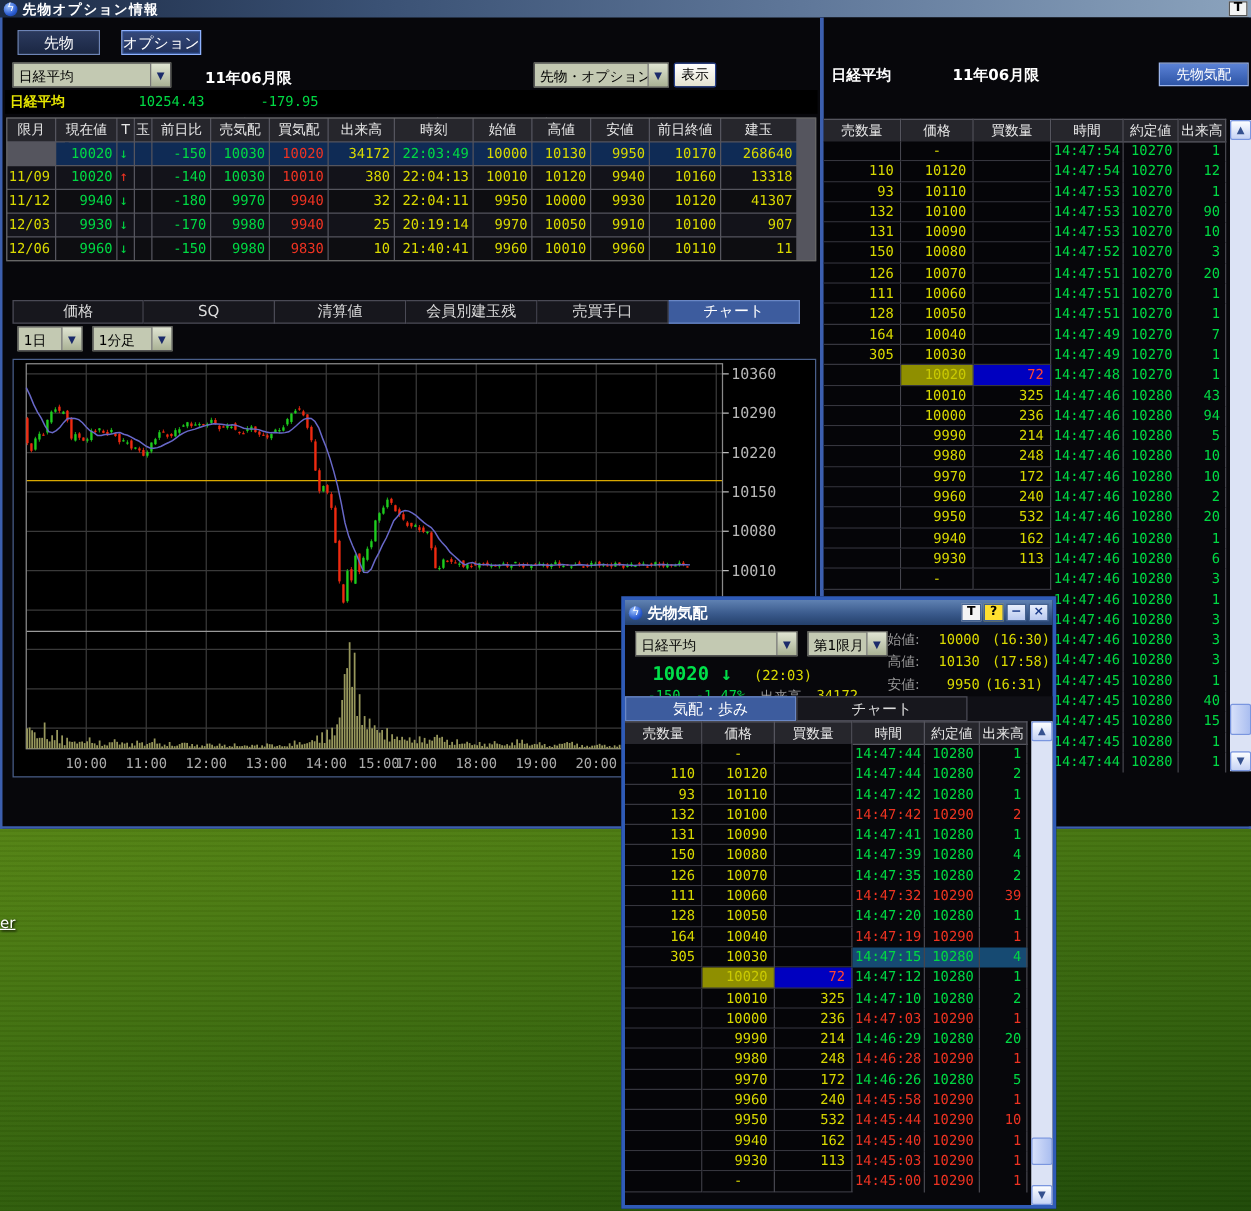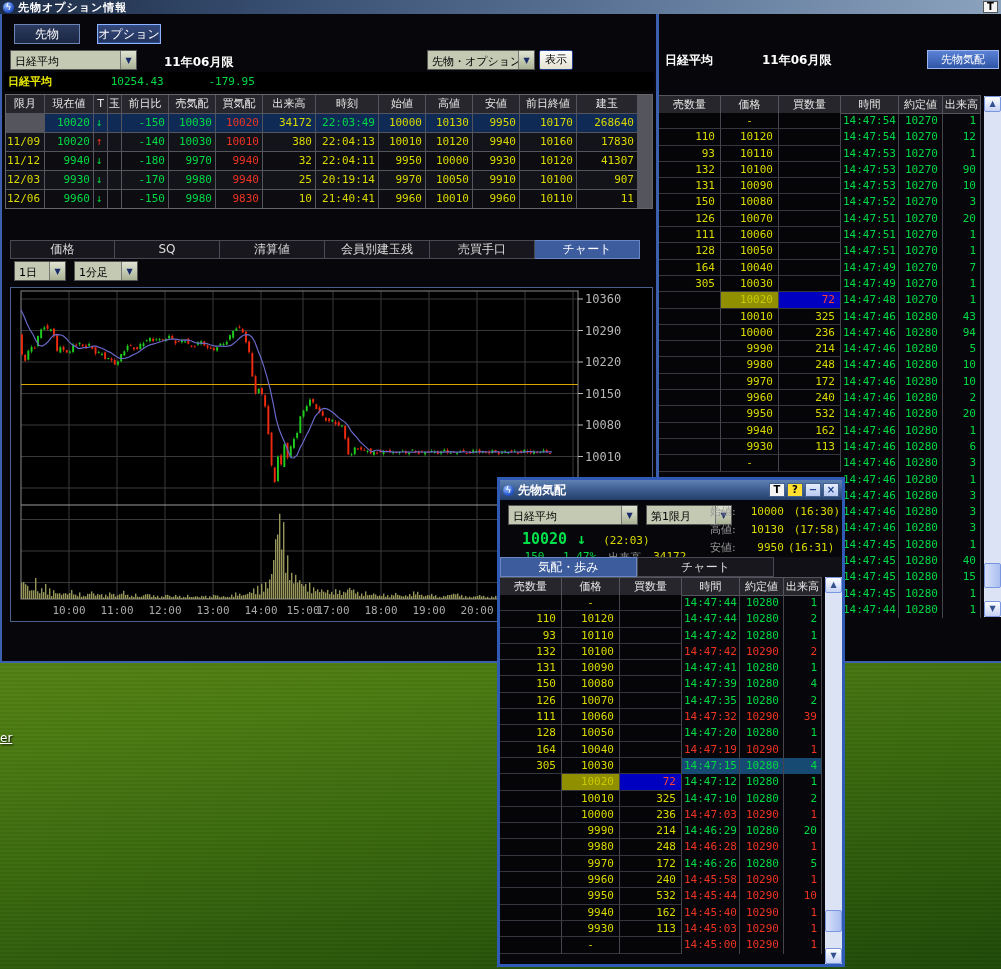--- a/index.html
+++ b/index.html
@@ -196,21 +196,21 @@
       <div class="c  r2"></div>
       <div class="c grn r2">-140</div>
       <div class="c grn r2">10030</div>
       <div class="c red r2">10010</div>
       <div class="c yel r2">380</div>
       <div class="c yel r2">22:04:13</div>
       <div class="c yel r2">10010</div>
       <div class="c yel r2">10120</div>
       <div class="c yel r2">9940</div>
       <div class="c yel r2">10160</div>
-      <div class="c yel r2">17830</div>
+      <div class="c yel r2">13318</div>
       <div class="c yel" style="text-align: center;">11/12</div>
       <div class="c grn">9940</div>
       <div class="c grn" style="text-align: center;">↓</div>
       <div class="c "></div>
       <div class="c grn">-180</div>
       <div class="c grn">9970</div>
       <div class="c red">9940</div>
       <div class="c yel">32</div>
       <div class="c yel">22:04:11</div>
       <div class="c yel">9950</div>
@@ -1121,21 +1121,21 @@
     <span class="pbtn w">T</span>
     <span class="pbtn y">?</span>
     <span class="pbtn b">−</span>
     <span class="pbtn b">×</span>
   </div>
 
   <div class="xpdrop" style="left:8px;top:25px;width:130px;">
     <span class="dtext">日経平均</span>
     <span class="darr">▼</span>
   </div>
-  <div class="xpdrop" style="left:146px;top:25px;width:86px;">
+  <div class="xpdrop" style="left:146px;top:25px;width:64px;">
     <span class="dtext">第1限月</span>
     <span class="darr">▼</span>
   </div>
 
   <div style="position:absolute;left:22px;top:50px;">
     <span class="bigpx">10020</span>
     <span class="bigpx" style="margin-left:6px;">↓</span>
     <span class="iyv" style="margin-left:14px;">(22:03)</span>
   </div>
   <div style="position:absolute;left:18px;top:70px;display:flex;gap:12px;">

